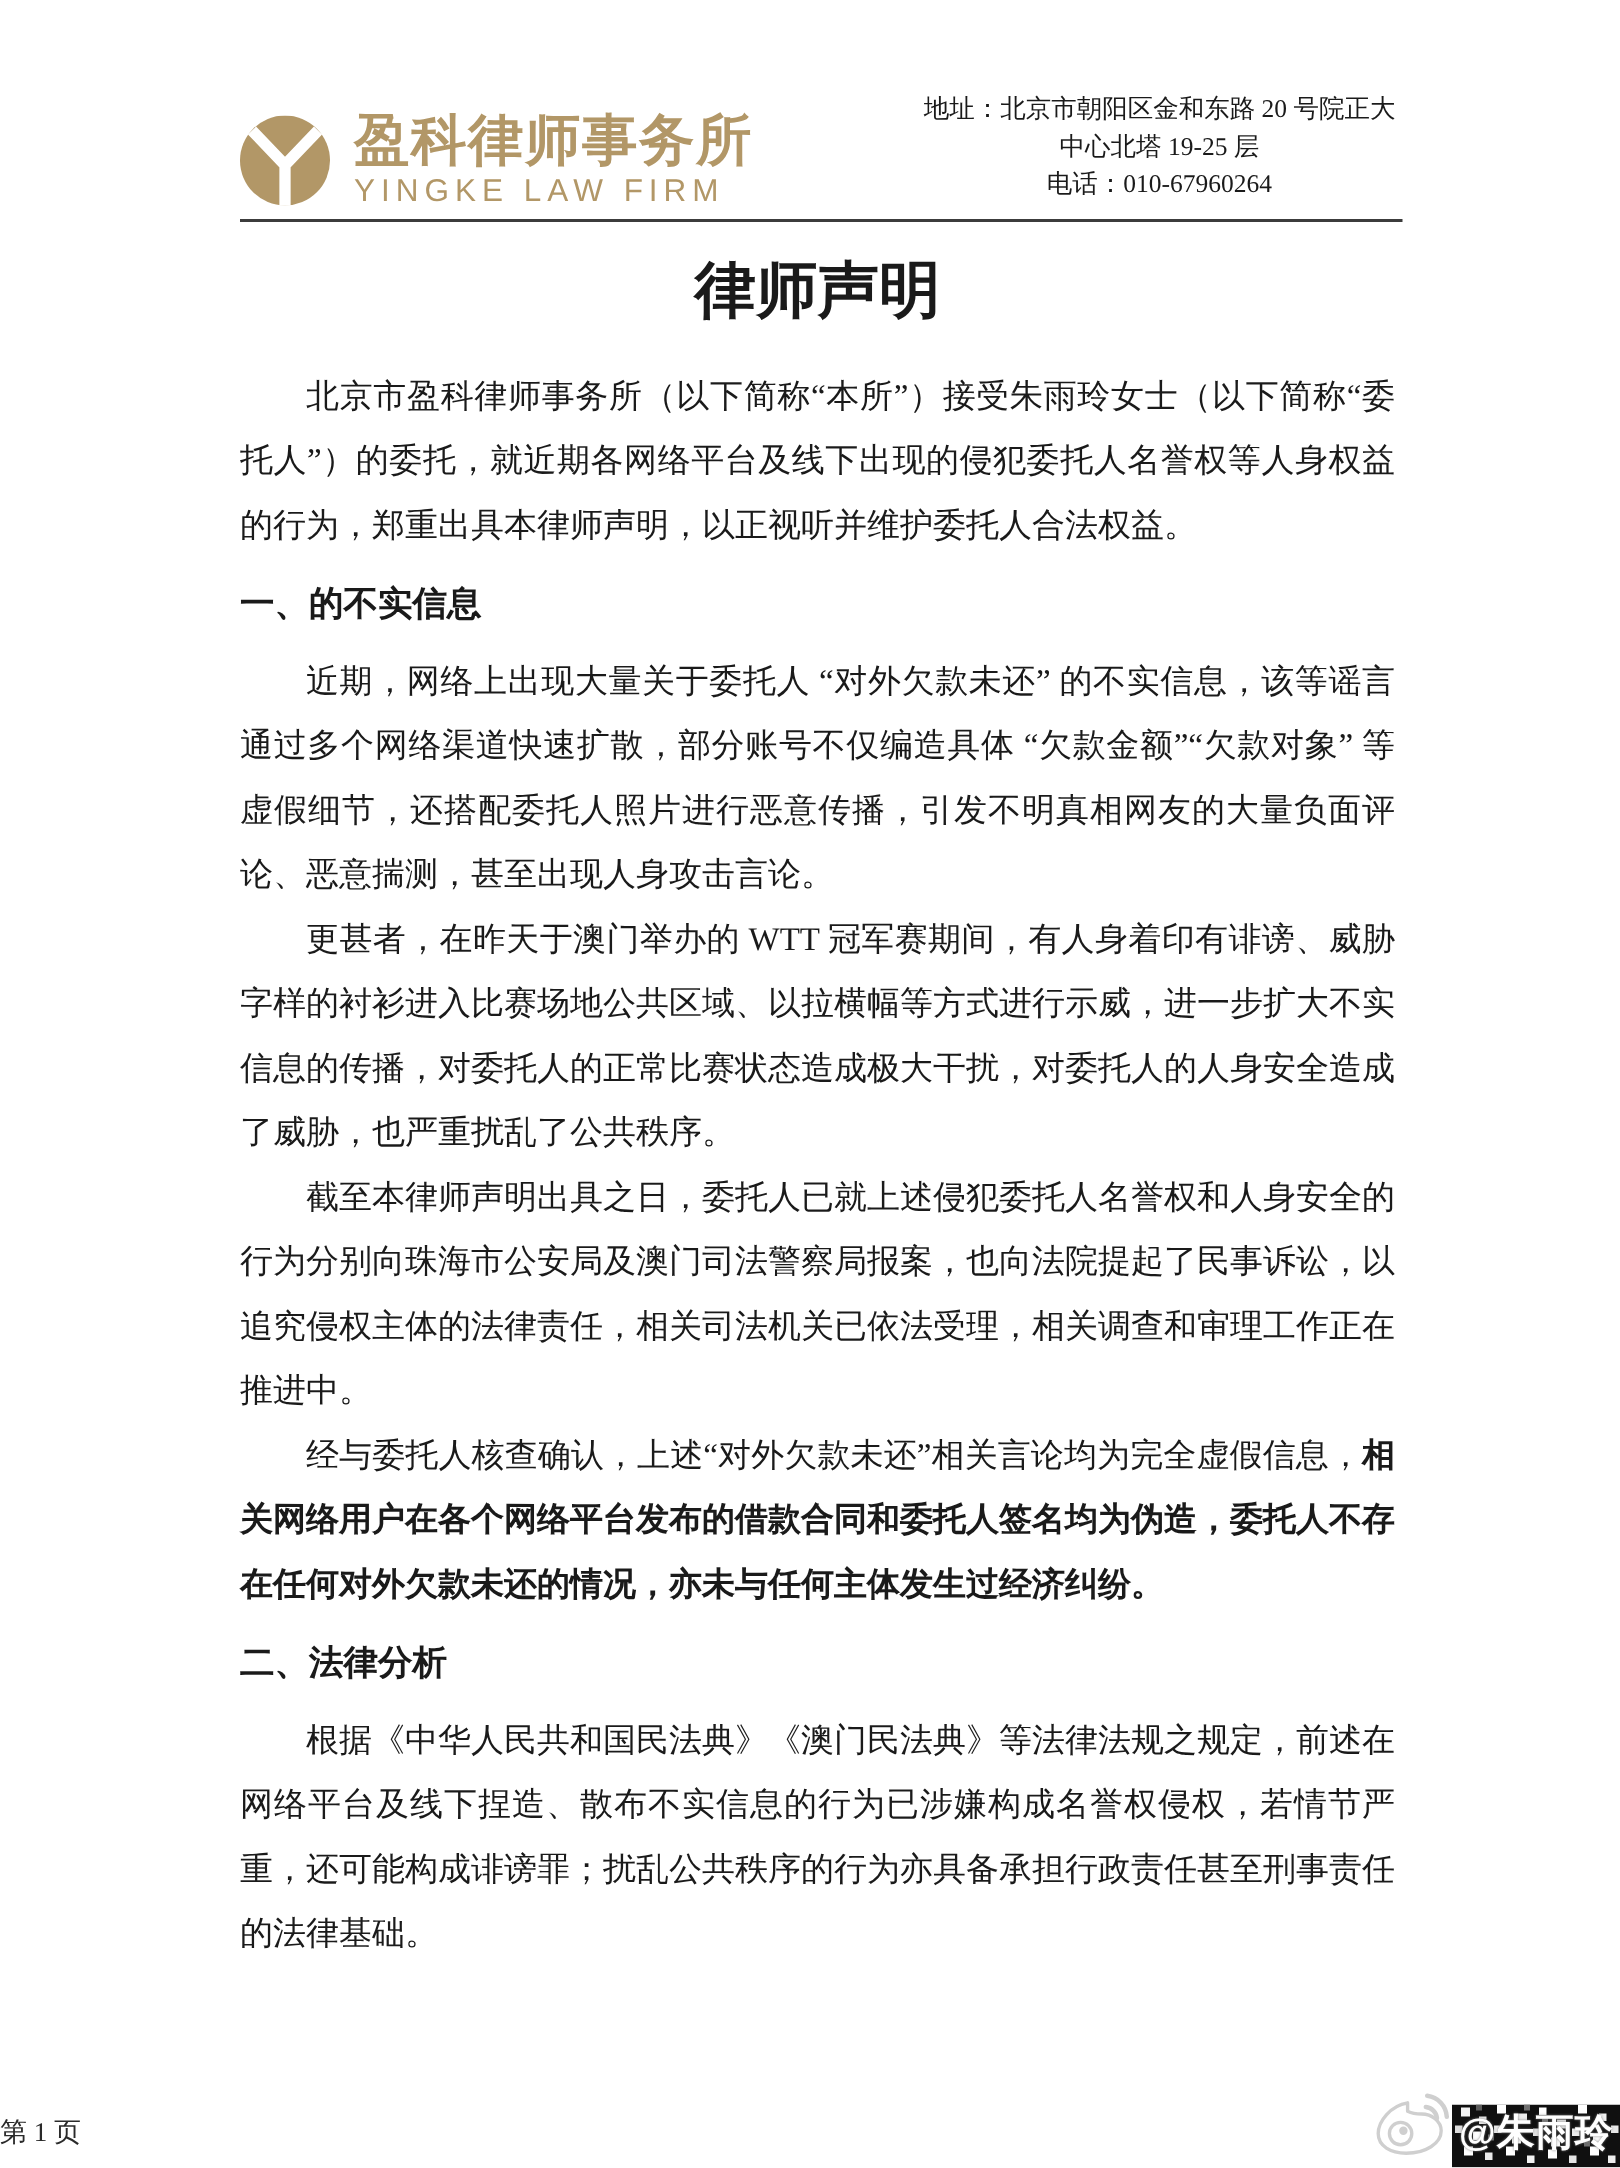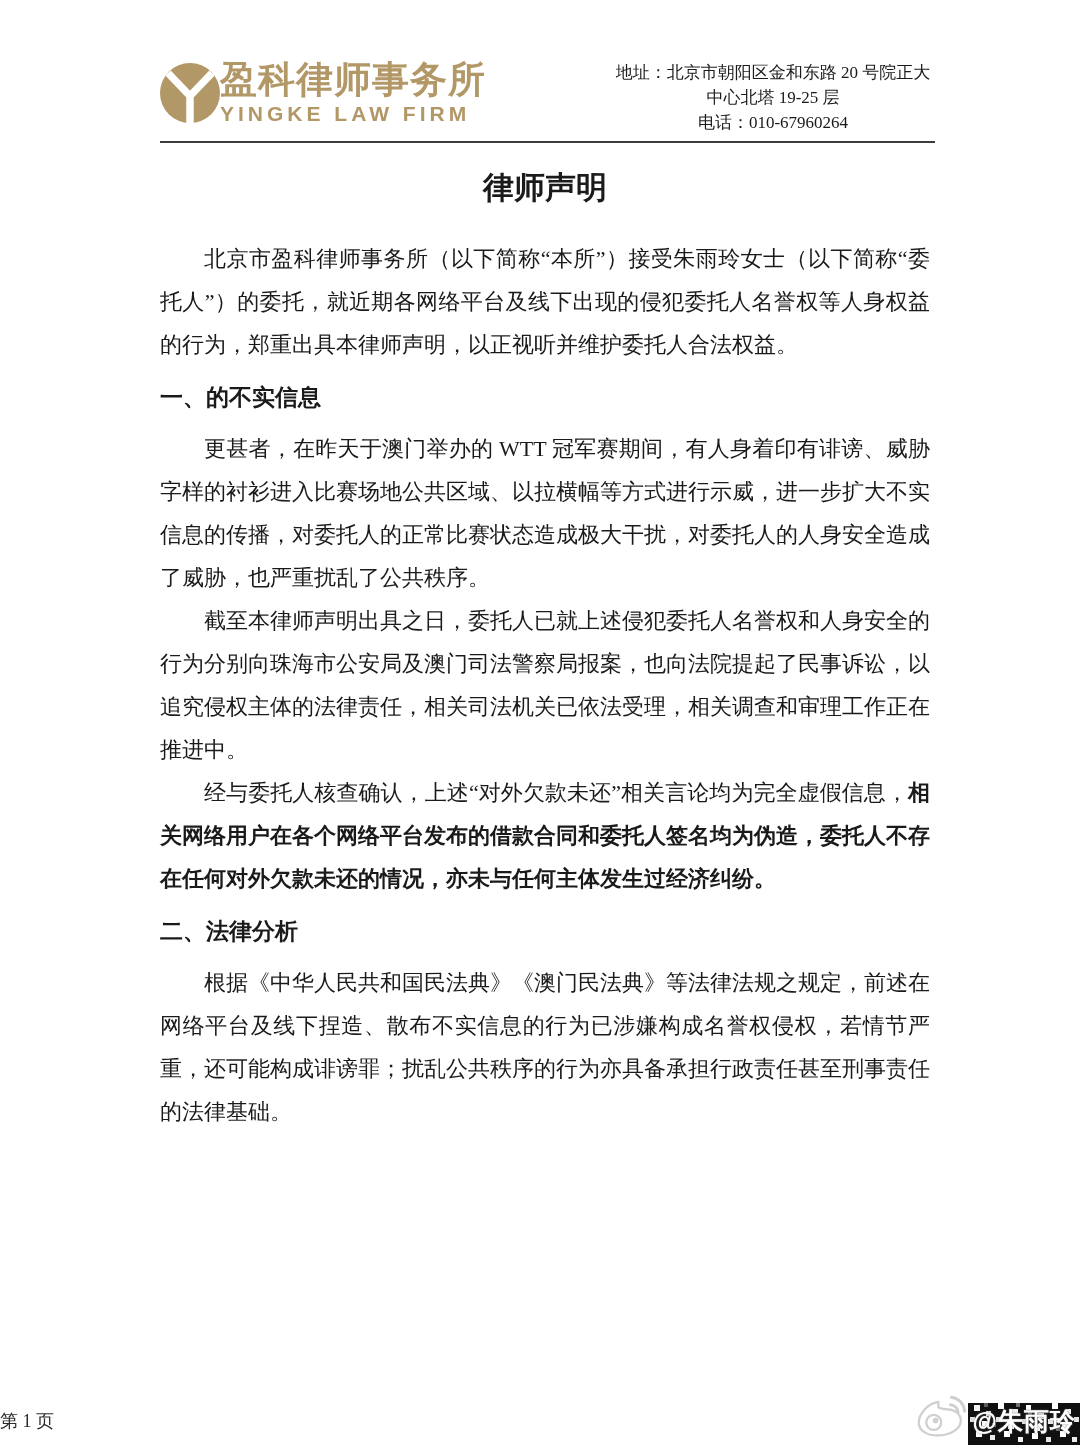--- a/index.html
+++ b/index.html
@@ -15,45 +15,45 @@
     background: #ffffff;
     overflow: hidden;
   }
   
   .letterhead {
     display: flex;
     justify-content: space-between;
     align-items: flex-start;
     padding: 60px 145px 0 160px;
   }
-  .brand { display: flex; align-items: center; }
+  .brand { display: flex; align-items: center; gap: 16px; margin-top: 14px; }
   .logo-mark { width: 60px; height: 60px; display: block; }
   .brand-text { display: flex; flex-direction: column; }
   .brand-cn {
     font-family: "Liberation Sans", "DejaVu Sans", sans-serif;
     font-weight: bold; font-size: 37px; line-height: 40px; letter-spacing: 1px;
   }
   .brand-en {
     font-family: "Liberation Sans", "DejaVu Sans", sans-serif;
-    font-weight: bold; font-size: 21px; line-height: 25px; letter-spacing: 4px;
+    font-weight: normal; font-size: 21px; line-height: 25px; letter-spacing: 4px;
     margin-top: 1px;
   }
   .contact { width: 324px; font-size: 17px; line-height: 25px; }
   .contact-line { text-align: center; }
   .site-link { text-decoration: underline; cursor: pointer; }
   .rule {
     border: none;
     border-top: 2px solid #3c3c3c;
     margin: 6px 145px 0 160px;
   }
   
   .content { padding: 0 150px 0 160px; }
   .doc-title {
     text-align: center;
-    font-size: 31px; font-weight: bold;
+    font-size: 41px; font-weight: bold;
     margin: 26px 0 0 0; line-height: 38px;
   }
   .para {
     font-size: 22px; line-height: 43px;
     text-align: justify; text-indent: 2em;
     margin: 0;
   }
   .para.first { margin-top: 30px; }
   .sec-heading {
     font-family: "Liberation Sans", "DejaVu Sans", sans-serif;
@@ -102,20 +102,21 @@
   </div>
 
   <hr class="rule">
 
   <div class="content">
     <h1 class="doc-title">律师声明</h1>
 
     <p class="para first">北京市盈科律师事务所（以下简称“本所”）接受朱雨玲女士（以下简称“委托人”）的委托，就近期各网络平台及线下出现的侵犯委托人名誉权等人身权益的行为，郑重出具本律师声明，以正视听并维护委托人合法权益。</p>
 
     <h2 class="sec-heading">一、的不实信息</h2>
+    <p class="para">近期，网络上出现大量关于委托人 “对外欠款未还” 的不实信息，该等谣言通过多个网络渠道快速扩散，部分账号不仅编造具体 “欠款金额”“欠款对象” 等虚假细节，还搭配委托人照片进行恶意传播，引发不明真相网友的大量负面评论、恶意揣测，甚至出现人身攻击言论。</p>
     <p class="para">更甚者，在昨天于澳门举办的 WTT 冠军赛期间，有人身着印有诽谤、威胁字样的衬衫进入比赛场地公共区域、以拉横幅等方式进行示威，进一步扩大不实信息的传播，对委托人的正常比赛状态造成极大干扰，对委托人的人身安全造成了威胁，也严重扰乱了公共秩序。</p>
     <p class="para">截至本律师声明出具之日，委托人已就上述侵犯委托人名誉权和人身安全的行为分别向珠海市公安局及澳门司法警察局报案，也向法院提起了民事诉讼，以追究侵权主体的法律责任，相关司法机关已依法受理，相关调查和审理工作正在推进中。</p>
     <p class="para"><span>经与委托人核查确认，上述“对外欠款未还”相关言论均为完全虚假信息，</span><span class="bold-run">相关网络用户在各个网络平台发布的借款合同和委托人签名均为伪造，委托人不存在任何对外欠款未还的情况，亦未与任何主体发生过经济纠纷。</span></p>
 
     <h2 class="sec-heading">二、法律分析</h2>
     <p class="para">根据《中华人民共和国民法典》《澳门民法典》等法律法规之规定，前述在网络平台及线下捏造、散布不实信息的行为已涉嫌构成名誉权侵权，若情节严重，还可能构成诽谤罪；扰乱公共秩序的行为亦具备承担行政责任甚至刑事责任的法律基础。</p>
 
   </div>
 
   <div class="page-footer">第 1 页</div>

